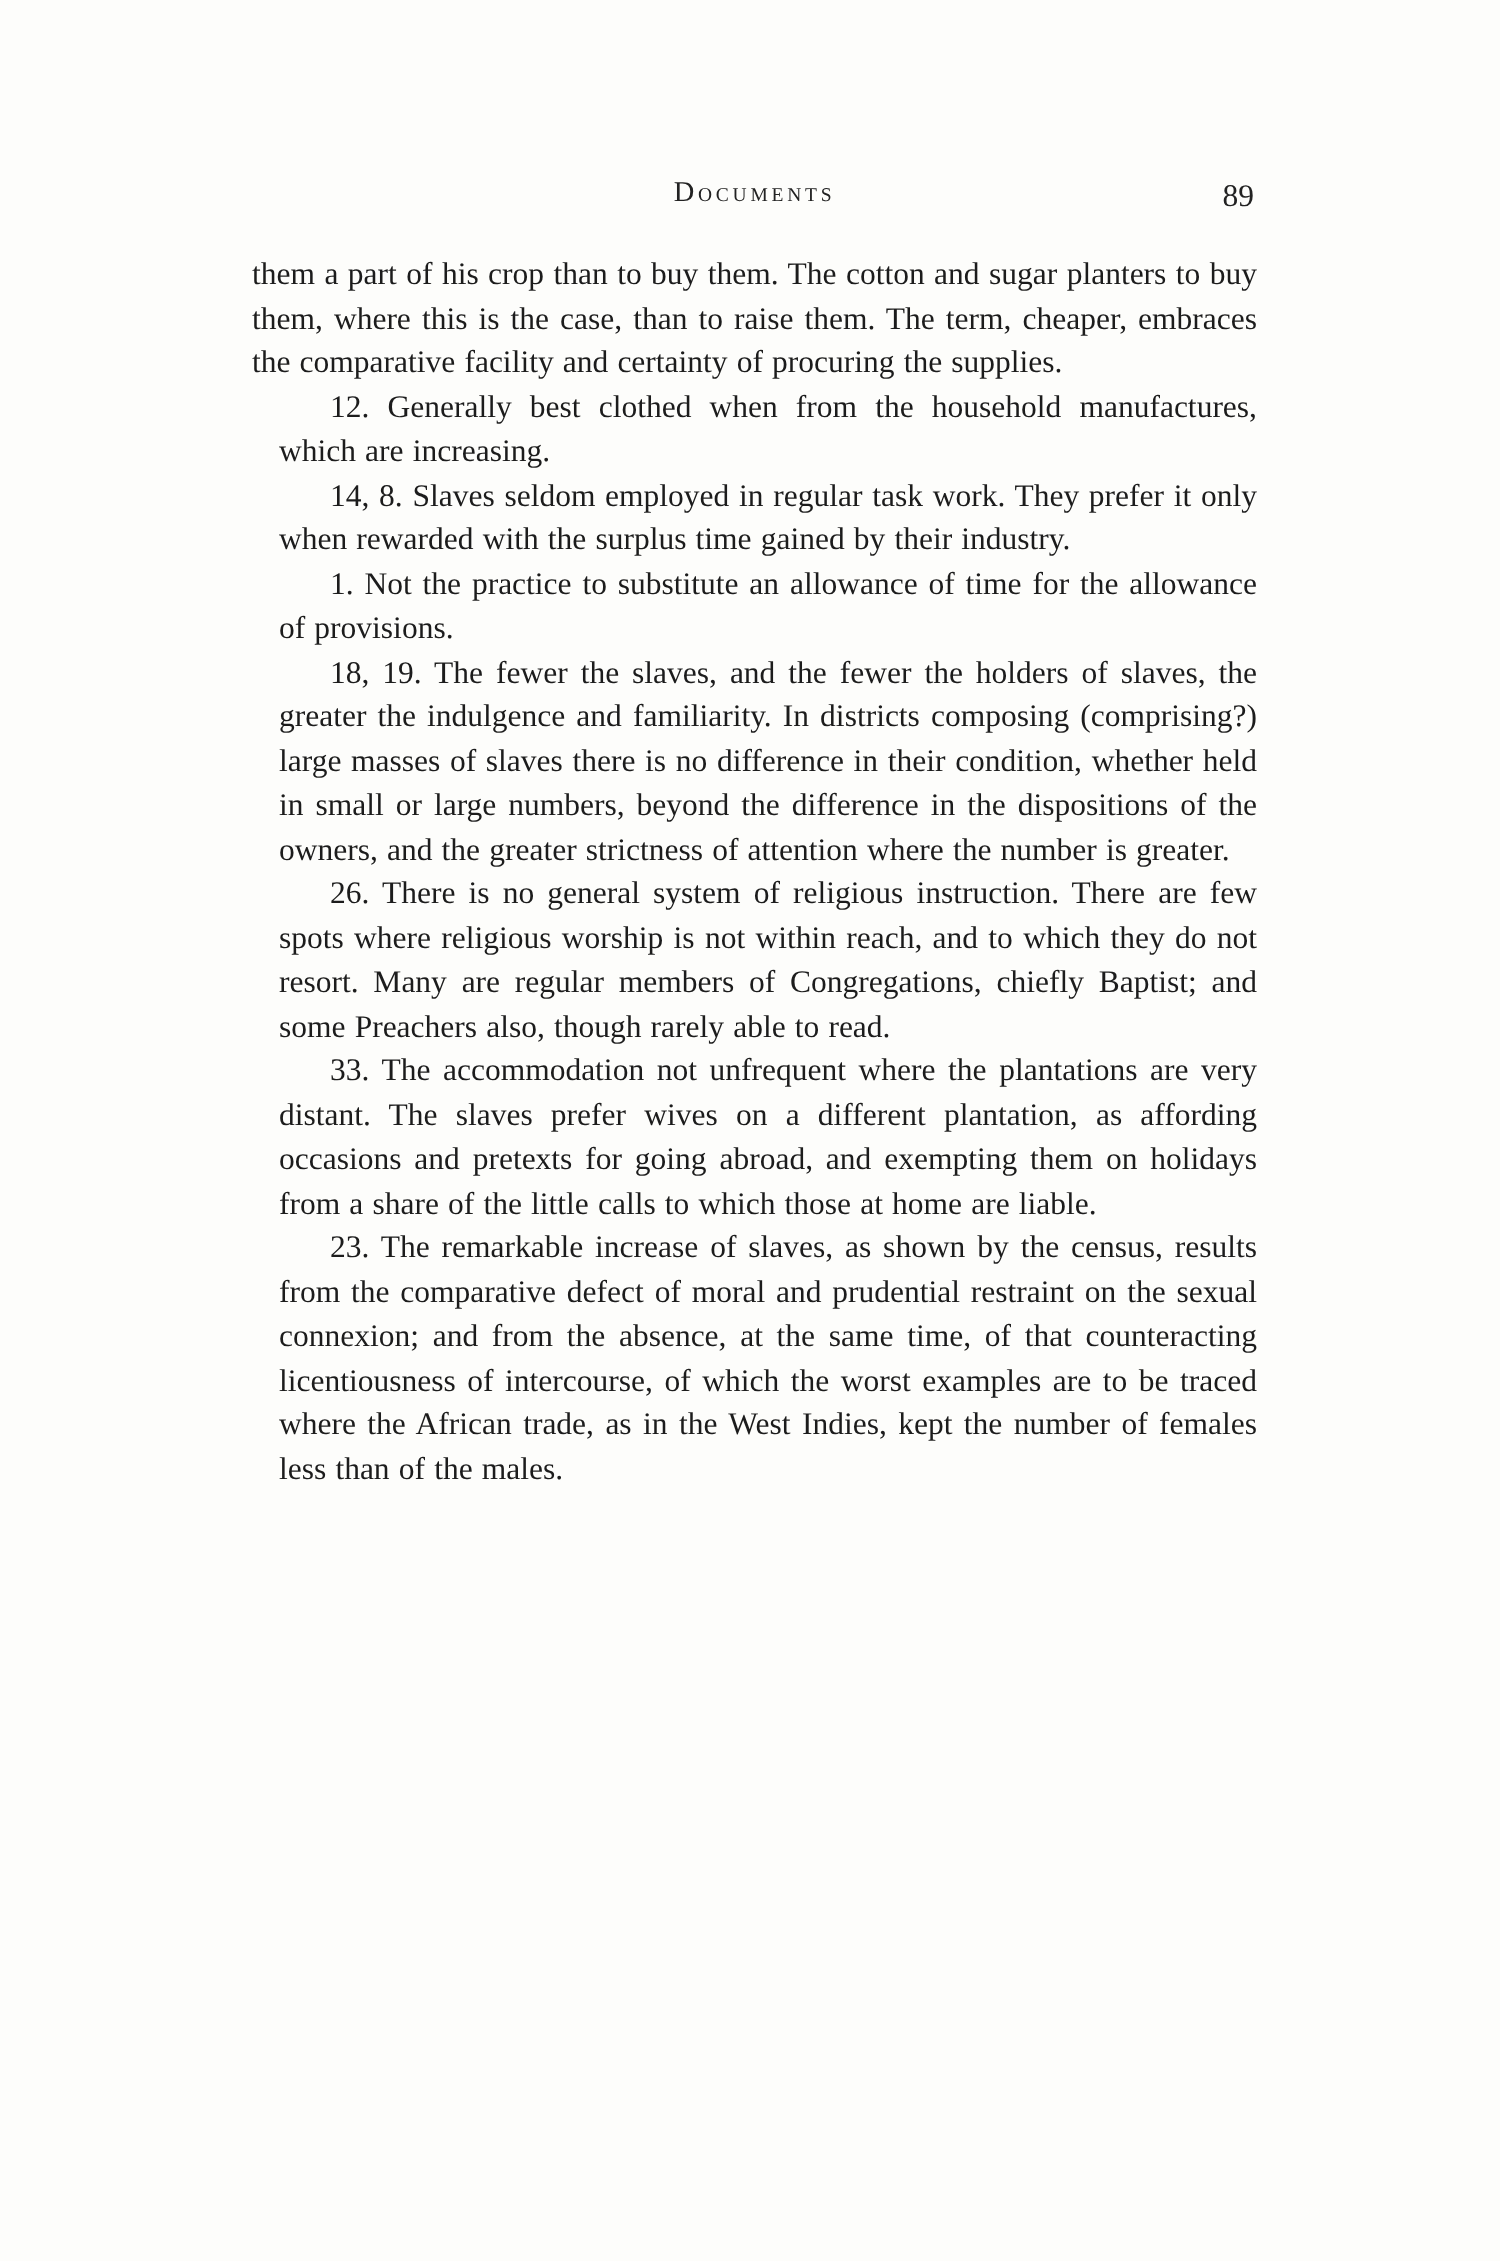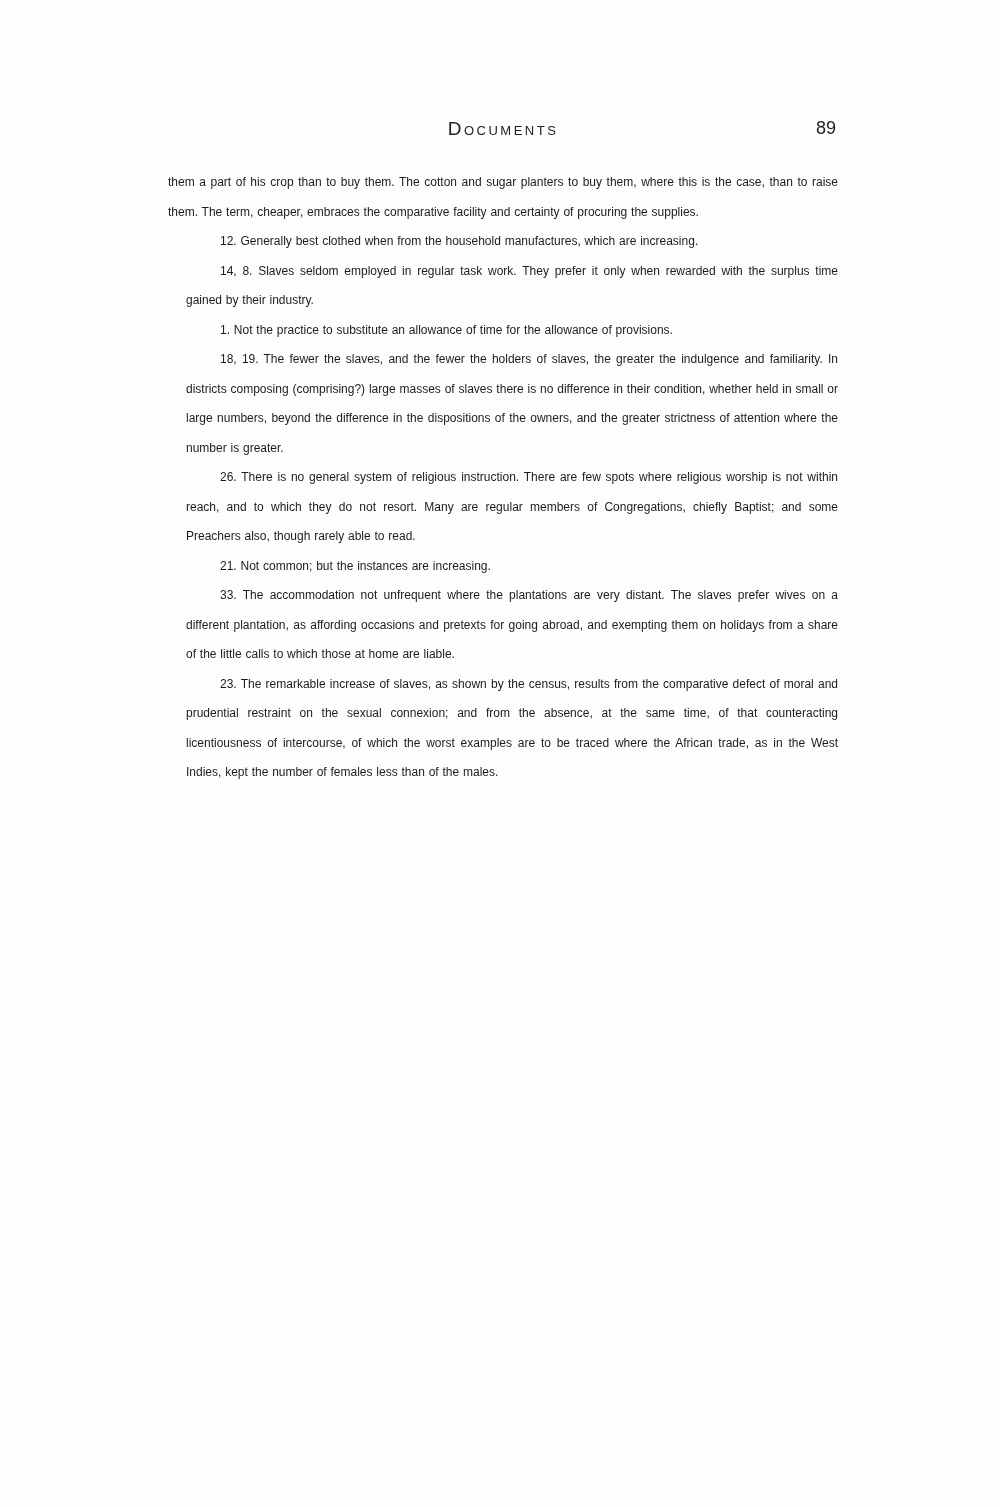--- a/index.html
+++ b/index.html
@@ -7,21 +7,21 @@
     padding: 0;
     background: #ffffff;
   }
   .page {
     position: relative;
     width: 1000px;
     height: 1507px;
     margin: 0 auto;
     background: #fdfdfb;
     color: #1c1c1c;
-    font-family: Liberation Sans, sans-serif;
+    font-family: Liberation Serif, serif;
     box-sizing: border-box;
     padding: 118px 162px 0 168px;
   }
   .running-header {
     position: relative;
     height: 26px;
     margin-bottom: 24px;
   }
   .running-title {
     position: absolute;
@@ -30,25 +30,25 @@
     text-align: center;
     font-variant: small-caps;
     font-size: 19px;
     letter-spacing: 2.5px;
     color: #222;
   }
   .page-number {
     position: absolute;
     right: 2px;
     top: 0;
-    font-size: 18px;
+    font-size: 21px;
     color: #222;
   }
   .body-text {
-    font-size: 12px;
+    font-size: 21px;
     line-height: 29.5px;
     text-align: justify;
     word-spacing: 0.04em;
   }
   .body-text p {
     margin: 0;
     padding: 0;
   }
   .body-text p.indent {
     text-indent: 34px;
@@ -68,18 +68,17 @@
     <span class="page-number">89</span>
   </div>
 
   <div class="body-text">
     <p class="noindent">them a part of his crop than to buy them.  The cotton and sugar planters to buy them, where this is the case, than to raise them. The term, cheaper, embraces the comparative facility and certainty of procuring the supplies.</p>
     <p class="indent">12. Generally best clothed when from the household manufactures, which are increasing.</p>
     <p class="indent">14, 8. Slaves seldom employed in regular task work.  They prefer it only when rewarded with the surplus time gained by their industry.</p>
     <p class="indent">1. Not the practice to substitute an allowance of time for the allowance of provisions.</p>
     <p class="indent">18, 19. The fewer the slaves, and the fewer the holders of slaves, the greater the indulgence and familiarity.  In districts composing (comprising?) large masses of slaves there is no difference in their condition, whether held in small or large numbers, beyond the difference in the dispositions of the owners, and the greater strictness of attention where the number is greater.</p>
     <p class="indent">26. There is no general system of religious instruction.  There are few spots where religious worship is not within reach, and to which they do not resort.  Many are regular members of Congregations, chiefly Baptist; and some Preachers also, though rarely able to read.</p>
-    <p class="indent">21. Not common; but the instances are increasing.</p>
     <p class="indent">33. The accommodation not unfrequent where the plantations are very distant.  The slaves prefer wives on a different plantation, as affording occasions and pretexts for going abroad, and exempting them on holidays from a share of the little calls to which those at home are liable.</p>
     <p class="indent">23. The remarkable increase of slaves, as shown by the census, results from the comparative defect of moral and prudential restraint on the sexual connexion; and from the absence, at the same time, of that counteracting licentiousness of intercourse, of which the worst examples are to be traced where the African trade, as in the West Indies, kept the number of females less than of the males.</p>
   </div>
 
 </div>
 
 </body></html>

